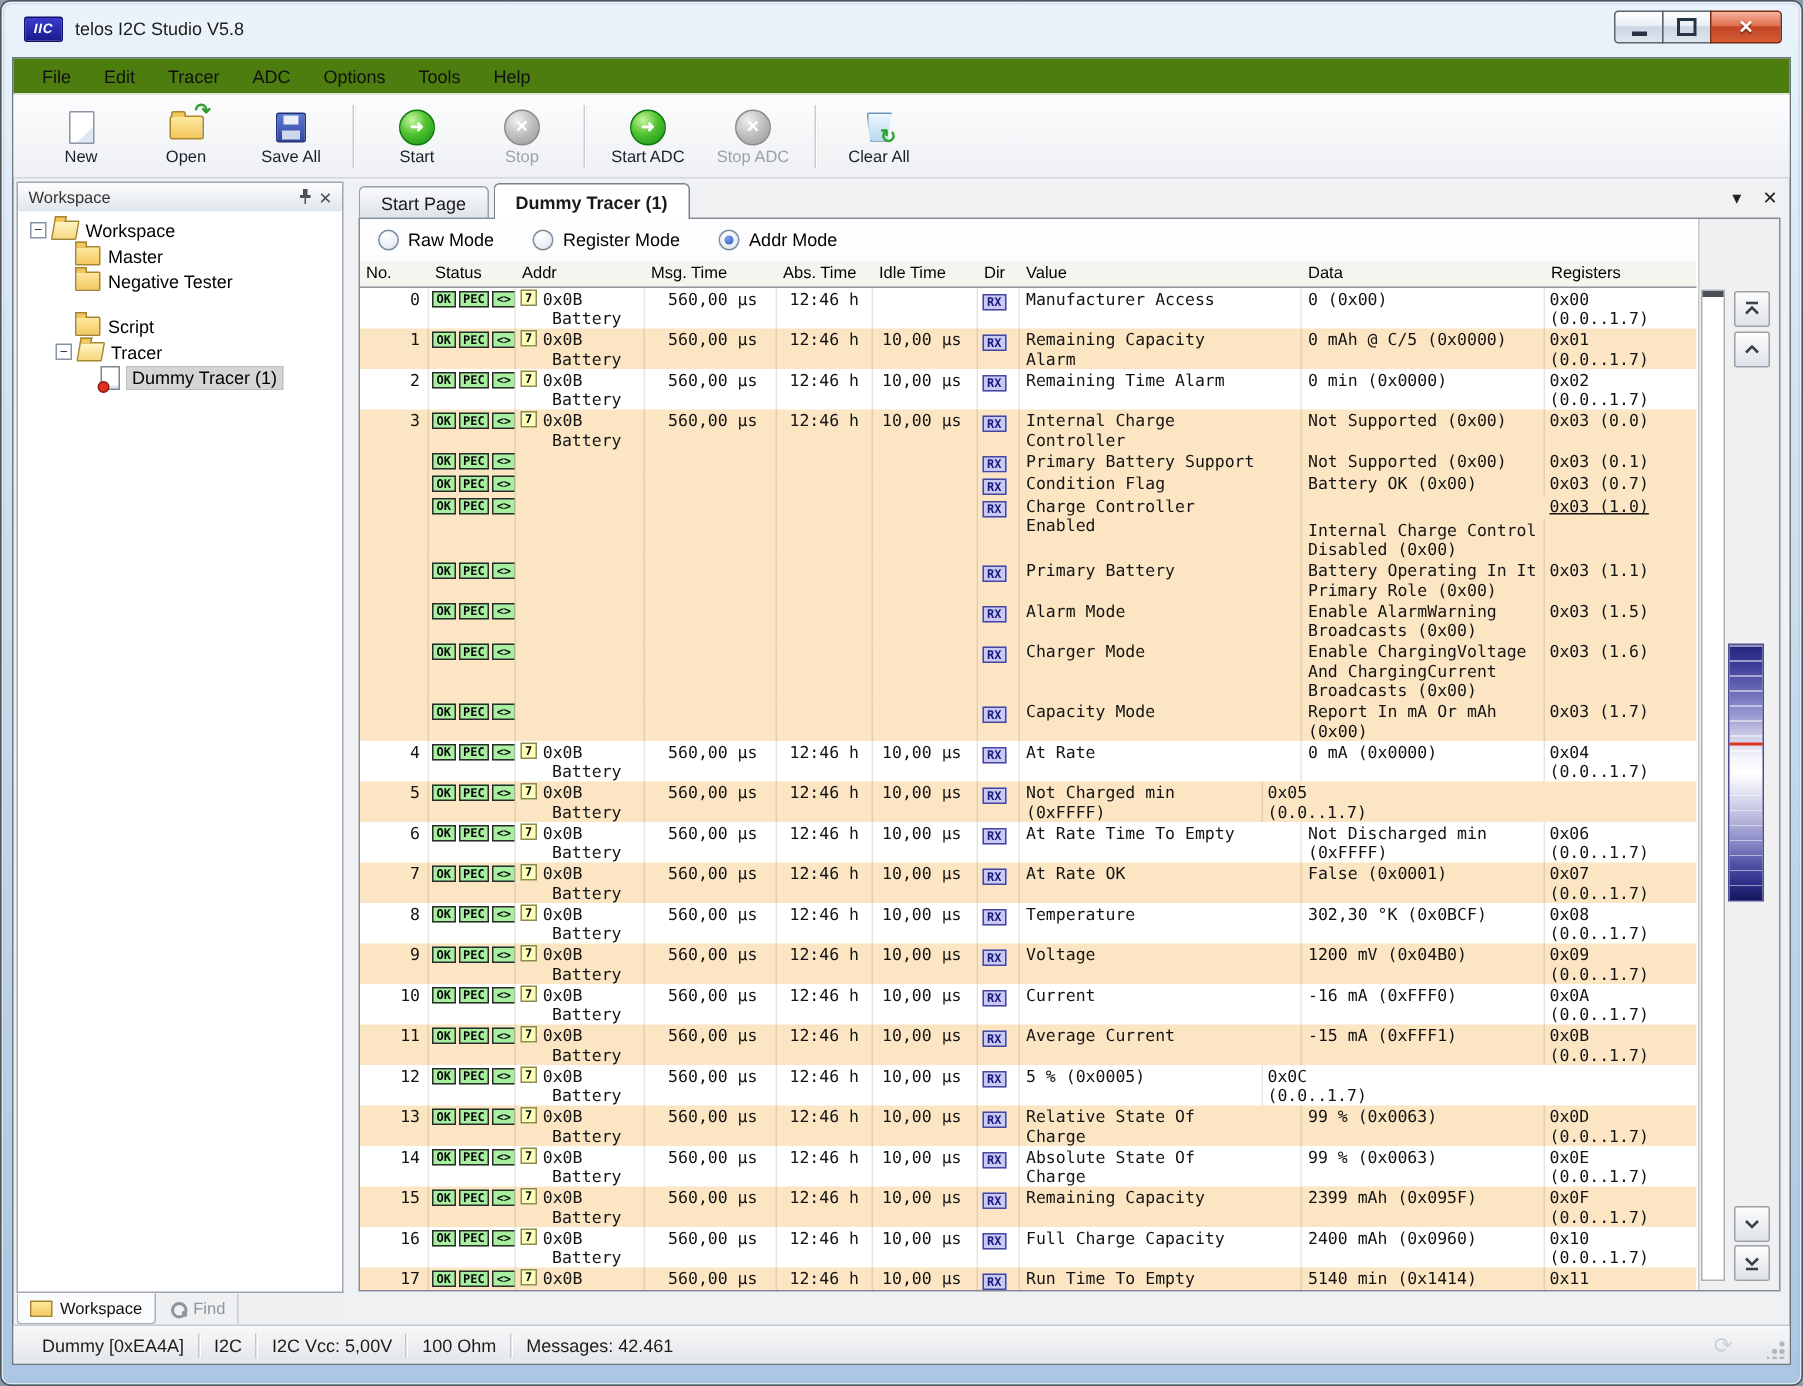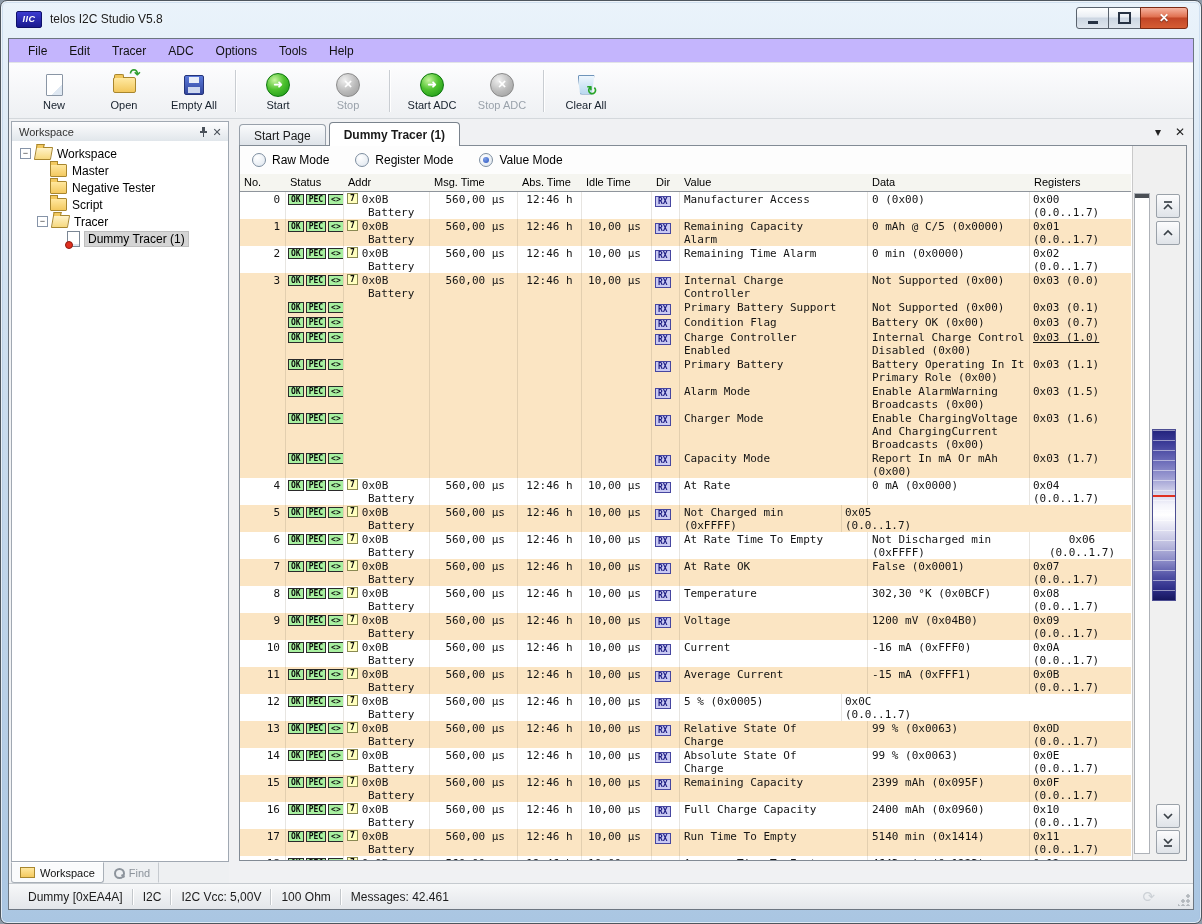--- a/index.html
+++ b/index.html
@@ -20,21 +20,21 @@
     display:flex;align-items:center;justify-content:center;}
   .wbtn.min{border-radius:3px 0 0 3px;}
   .wbtn.close{width:46px;border-radius:0 3px 3px 0;border-color:#7c2a14;
     background:linear-gradient(#f6b3a0,#e0704f 45%,#c24526 50%,#d55c33);color:#fff;
     font-size:12px;font-weight:bold;text-shadow:0 1px 1px rgba(0,0,0,.45);}
   .glyph-min{width:10px;height:3px;background:#273243;margin-top:8px;}
   .glyph-max{width:9px;height:8px;border:2px solid #273243;}
   
   .client{position:absolute;left:8px;right:8px;top:38px;bottom:14px;background:#f0f1f3;
     border:1px solid #6c7681;}
-  .menubar{position:absolute;left:0;right:0;top:0;height:23px;background:#c4b5fd;
+  .menubar{position:absolute;left:0;right:0;top:0;height:23px;background:#4d7c0f;
     border-bottom:1px solid #e2e4e7;display:flex;align-items:center;padding-left:8px;}
   .menu-item{font-size:12px;color:#111;padding:3px 11px;}
   .toolbar{position:absolute;left:0;right:0;top:24px;height:55px;
     background:linear-gradient(#fdfdfe,#eef0f3);border-bottom:1px solid #d4d8dc;
     display:flex;align-items:center;padding-left:10px;}
   .tbtn{display:flex;flex-direction:column;align-items:center;justify-content:center;
     min-width:54px;padding:2px 8px 1px;font-size:11px;color:#16202c;}
   .tbtn.disabled{color:#9aa2ab;}
   .ticon{height:26px;display:flex;align-items:center;justify-content:center;position:relative;margin-bottom:1px;}
   .tsep{width:1px;height:42px;background:#c9cdd2;border-right:1px solid #fff;margin:0 6px;}
@@ -207,21 +207,21 @@
           </div>
           <span>Open</span>
         </div>
         <div class="tbtn">
           <div class="ticon">
             <div class="flop">
               <i></i>
               <b></b>
             </div>
           </div>
-          <span>Empty All</span>
+          <span>Save All</span>
         </div>
         <div class="tsep"></div>
         <div class="tbtn">
           <div class="ticon">
             <div class="circ green">➜</div>
           </div>
           <span>Start</span>
         </div>
         <div class="tbtn disabled">
           <div class="ticon">
@@ -274,21 +274,21 @@
           <div class="titem" style="padding-left: 25px;">
             <div class="tspc"></div>
             <div class="ic-folder"></div>
             <span>Master</span>
           </div>
           <div class="titem" style="padding-left: 25px;">
             <div class="tspc"></div>
             <div class="ic-folder"></div>
             <span>Negative Tester</span>
           </div>
-          <div class="titem" style="padding-left: 25px;">
+          <div class="titem" style="padding-left: 25px; margin-top: 13px;">
             <div class="tspc"></div>
             <div class="ic-folder"></div>
             <span>Script</span>
           </div>
           <div class="titem" style="padding-left: 25px;">
             <div class="texp">−</div>
             <div class="ic-folder-open"></div>
             <span>Tracer</span>
           </div>
           <div class="titem" style="padding-left: 42px;">
@@ -323,21 +323,21 @@
             <div class="mode">
               <span class="radio"></span>
               <span>Raw Mode</span>
             </div>
             <div class="mode">
               <span class="radio"></span>
               <span>Register Mode</span>
             </div>
             <div class="mode">
               <span class="radio sel"></span>
-              <span>Value Mode</span>
+              <span>Addr Mode</span>
             </div>
           </div>
         <div class="thead">
             <div class="th" style="width: 46px;">No.</div>
             <div class="th" style="width: 58px;">Status</div>
             <div class="th" style="width: 86px;">Addr</div>
             <div class="th" style="width: 88px;">Msg. Time</div>
             <div class="th" style="width: 64px;">Abs. Time</div>
             <div class="th" style="width: 70px;">Idle Time</div>
             <div class="th" style="width: 28px;">Dir</div>
@@ -430,21 +430,21 @@
               <div class="erow">
                 <div class="cell c-no" style="width: 46px;"></div>
                 <div class="cell c-status" style="width: 58px;"><span class="badge bg-green">OK</span><span class="badge bg-green">PEC</span><span class="badge bg-green">&lt;&gt;</span></div>
                 <div class="cell c-addr" style="width: 86px;"></div>
                 <div class="cell c-msg" style="width: 88px;"></div>
                 <div class="cell c-abs" style="width: 64px;"></div>
                 <div class="cell c-idle" style="width: 70px;"></div>
                 <div class="cell c-dir" style="width: 28px;"><span class="badge bg-dir">RX</span></div>
                 <div class="cell c-val" style="width: 188px;">Charge Controller
 Enabled</div>
-                <div class="cell c-data" style="width: 162px;">Internal Charge Control
+                <div class="cell c-data" style="width: 162px; margin-top: 16px;">Internal Charge Control
 Disabled (0x00)</div>
                 <div class="cell c-reg" style="width: 101px; text-decoration: underline;">0x03 (1.0)</div>
               </div>
               <div class="erow">
                 <div class="cell c-no" style="width: 46px;"></div>
                 <div class="cell c-status" style="width: 58px;"><span class="badge bg-green">OK</span><span class="badge bg-green">PEC</span><span class="badge bg-green">&lt;&gt;</span></div>
                 <div class="cell c-addr" style="width: 86px;"></div>
                 <div class="cell c-msg" style="width: 88px;"></div>
                 <div class="cell c-abs" style="width: 64px;"></div>
                 <div class="cell c-idle" style="width: 70px;"></div>
@@ -528,21 +528,21 @@
                 <div class="cell c-no" style="width: 46px;">6</div>
                 <div class="cell c-status" style="width: 58px;"><span class="badge bg-green">OK</span><span class="badge bg-green">PEC</span><span class="badge bg-green">&lt;&gt;</span></div>
                 <div class="cell c-addr" style="width: 86px; min-height: 26px;"><div class="addr-line1"><span class="badge bg-yellow">7</span><span>0x0B</span></div><div class="addr-line2">Battery</div></div>
                 <div class="cell c-msg" style="width: 88px;">560,00 µs</div>
                 <div class="cell c-abs" style="width: 64px;">12:46 h</div>
                 <div class="cell c-idle" style="width: 70px;">10,00 µs</div>
                 <div class="cell c-dir" style="width: 28px;"><span class="badge bg-dir">RX</span></div>
                 <div class="cell c-val" style="width: 188px;">At Rate Time To Empty</div>
                 <div class="cell c-data" style="width: 162px;">Not Discharged min
 (0xFFFF)</div>
-                <div class="cell c-reg" style="width: 101px; text-align: center;">0x06 (0.0..1.7)</div>
+                <div class="cell c-reg" style="width: 101px;">0x06 (0.0..1.7)</div>
               </div>
             </div>
             <div class="mrow shade">
               <div class="erow">
                 <div class="cell c-no" style="width: 46px;">7</div>
                 <div class="cell c-status" style="width: 58px;"><span class="badge bg-green">OK</span><span class="badge bg-green">PEC</span><span class="badge bg-green">&lt;&gt;</span></div>
                 <div class="cell c-addr" style="width: 86px; min-height: 26px;"><div class="addr-line1"><span class="badge bg-yellow">7</span><span>0x0B</span></div><div class="addr-line2">Battery</div></div>
                 <div class="cell c-msg" style="width: 88px;">560,00 µs</div>
                 <div class="cell c-abs" style="width: 64px;">12:46 h</div>
                 <div class="cell c-idle" style="width: 70px;">10,00 µs</div>

